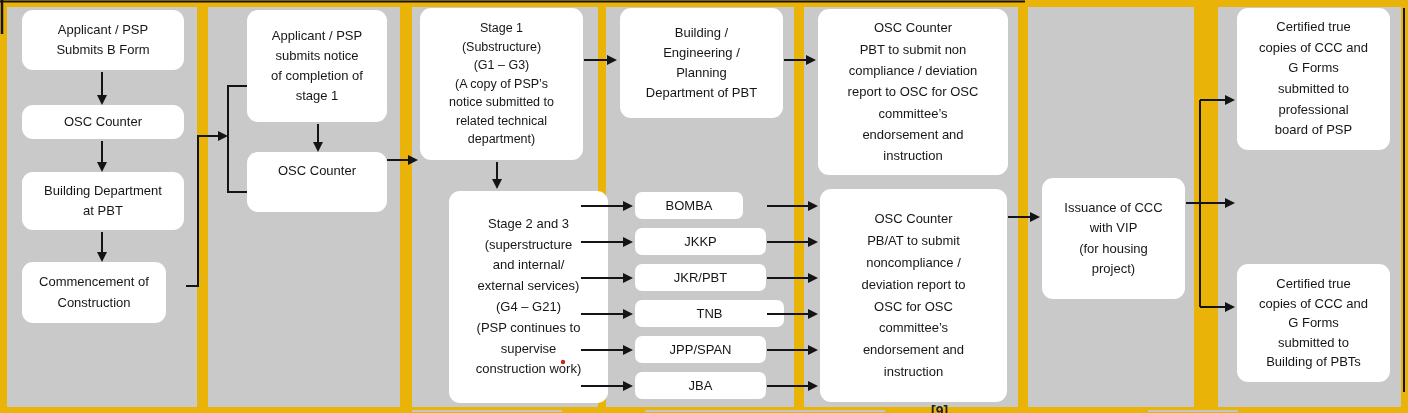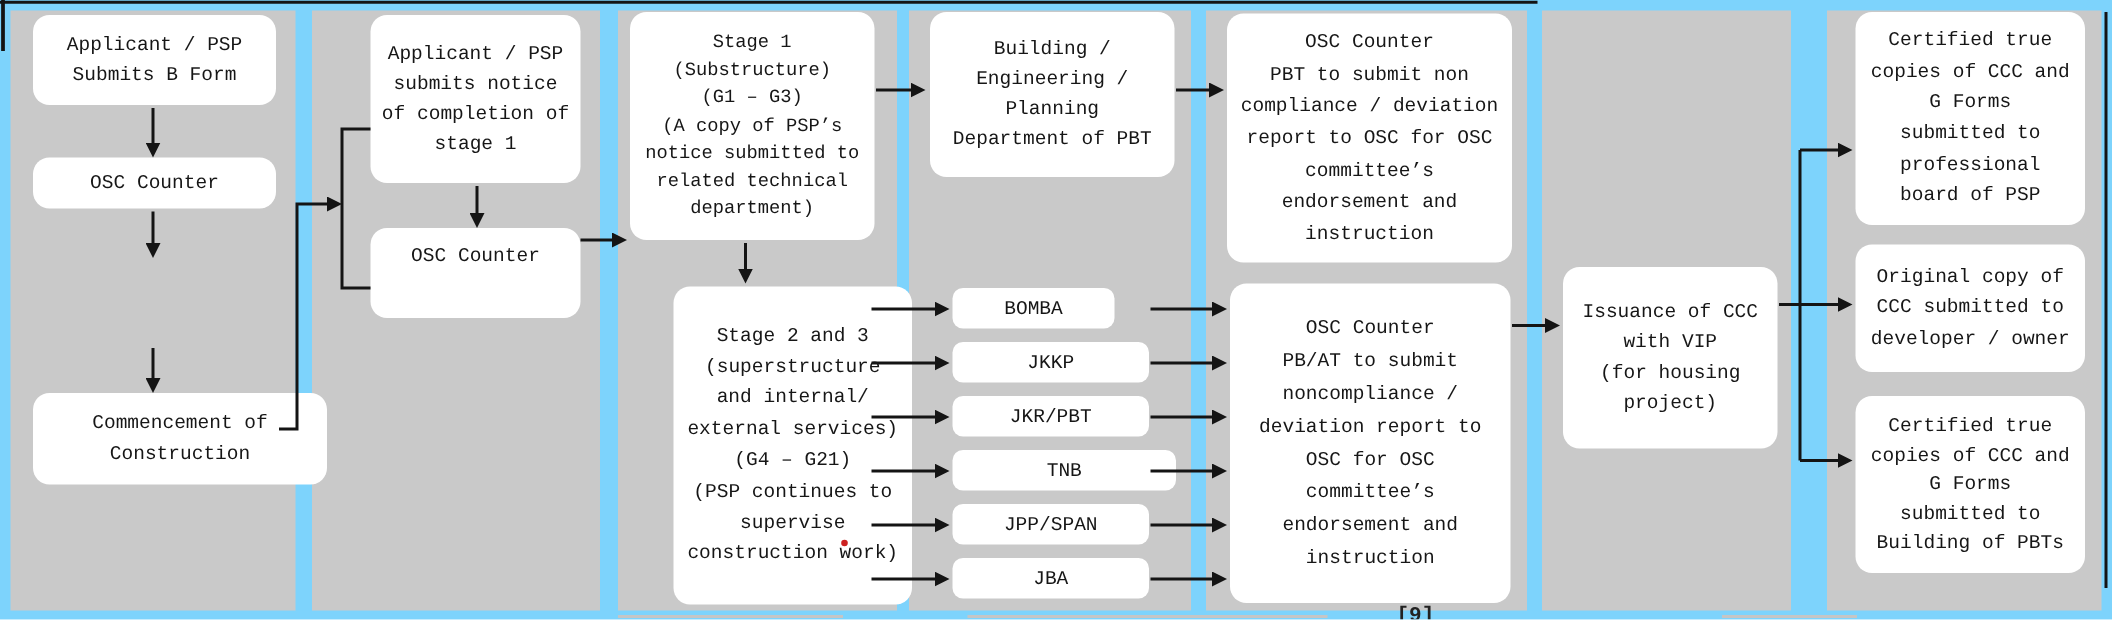--- a/index.html
+++ b/index.html
@@ -1,19 +1,19 @@
 <!DOCTYPE html>
 <html><head>
 <meta charset="utf-8">
 <style>
   html,body { margin:0; padding:0; background:#ffffff; }
   .canvas {
     position:relative; width:1408px; height:413px;
-    background:#7dd3fc; overflow:hidden;
-    font-family:Liberation Mono, monospace;
+    background:#eab308; overflow:hidden;
+    font-family:Liberation Sans, sans-serif;
     color:#161616;
   }
   .lane {
     position:absolute; top:7px; height:400px;
     background:#c9c9c9;
   }
   .box {
     position:absolute; background:#ffffff; border-radius:11px;
     display:flex; align-items:center; justify-content:center;
     text-align:center; white-space:pre-line;
@@ -44,21 +44,23 @@
   <div class="lane" style="left:208px; width:192px;"></div>
   <div class="lane" style="left:412px; width:186px;"></div>
   <div class="lane" style="left:606px; width:188px;"></div>
   <div class="lane" style="left:804px; width:214px;"></div>
   <div class="lane" style="left:1028px;width:166px;"></div>
   <div class="lane" style="left:1218px;width:183px;"></div>
 
   <div class="box" style="left:22px;top:10px;width:162px;height:60px">Applicant / PSP
 Submits B Form</div>
   <div class="box" style="left:22px;top:105px;width:162px;height:34px">OSC Counter</div>
-  <div class="box" style="left:22px;top:262px;width:196px;height:61px">Commencement of
+  <div class="box" style="left:22px;top:172px;width:162px;height:58px">Building Department
+at PBT</div>
+  <div class="box" style="left:22px;top:262px;width:144px;height:61px">Commencement of
 Construction</div>
 
   <div class="box" style="left:247px;top:10px;width:140px;height:112px">Applicant / PSP
 submits notice
 of completion of
 stage 1</div>
   <div class="box align-top" style="left:247px;top:152px;width:140px;height:60px">OSC Counter</div>
 
   <div class="box b7" style="left:420px;top:8px;width:163px;height:152px">Stage 1
 (Substructure)
@@ -107,23 +109,20 @@
 with VIP
 (for housing
 project)</div>
 
   <div class="box b13" style="left:1237px;top:8px;width:153px;height:142px">Certified true
 copies of CCC and
 G Forms
 submitted to
 professional
 board of PSP</div>
-  <div class="box" style="left:1237px;top:163px;width:153px;height:85px">Original copy of
-CCC submitted to
-developer / owner</div>
   <div class="box b15" style="left:1237px;top:264px;width:153px;height:118px">Certified true
 copies of CCC and
 G Forms
 submitted to
 Building of PBTs</div>
 
   <svg class="overlay" width="1408" height="413" viewBox="0 0 1408 413">
     <defs>
       <marker id="ah" markerUnits="userSpaceOnUse" markerWidth="11" markerHeight="10" refX="1" refY="5" orient="auto">
         <path d="M0,0 L10,5 L0,10 Z" fill="#141414"></path>

